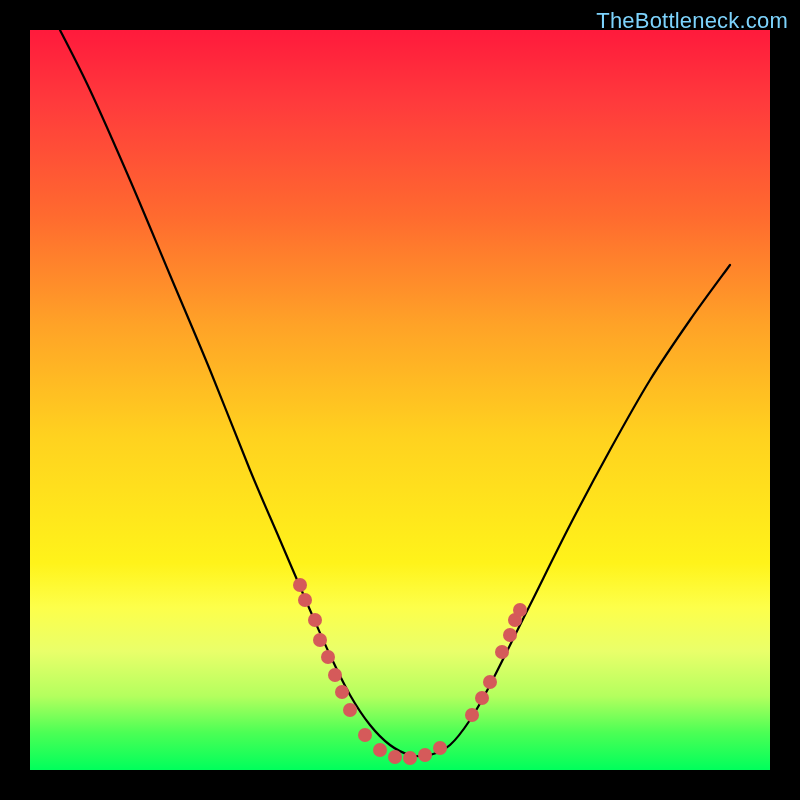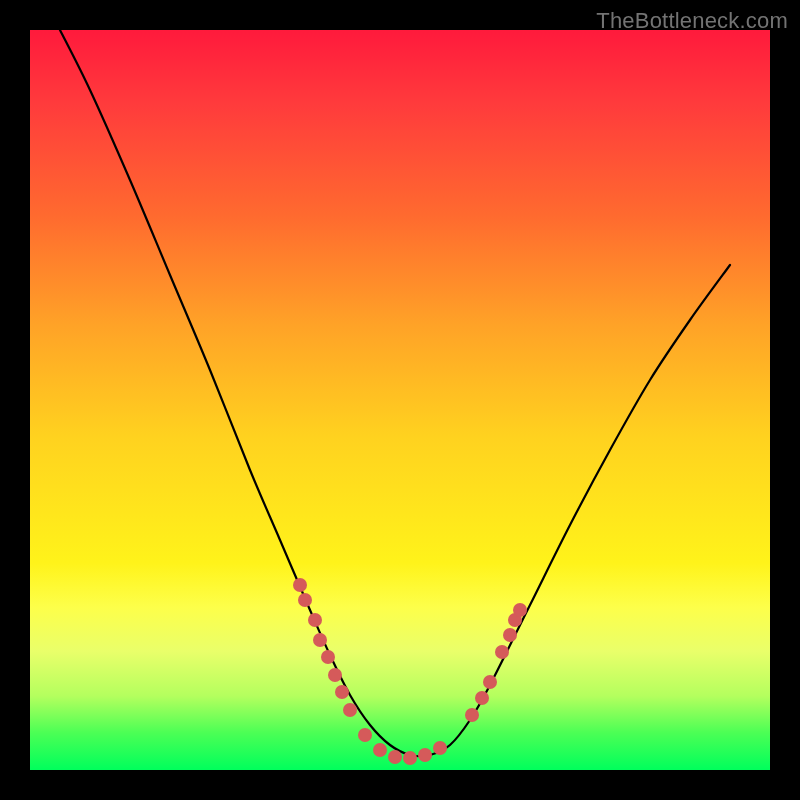--- a/index.html
+++ b/index.html
@@ -37,21 +37,21 @@
       #e9ff6a 84%,
       #b4ff5e 90%,
       #4bff55 95%,
       #00ff5c 100%
     );
   }
   .watermark {
     position: absolute;
     top: 8px;
     right: 12px;
-    color: #737373;
+    color: #7dd3fc;
     font-size: 22px;
     letter-spacing: 0.2px;
     z-index: 5;
     user-select: none;
   }
   svg.curve {
     position: absolute;
     left: 0;
     top: 0;
     width: 740px;

